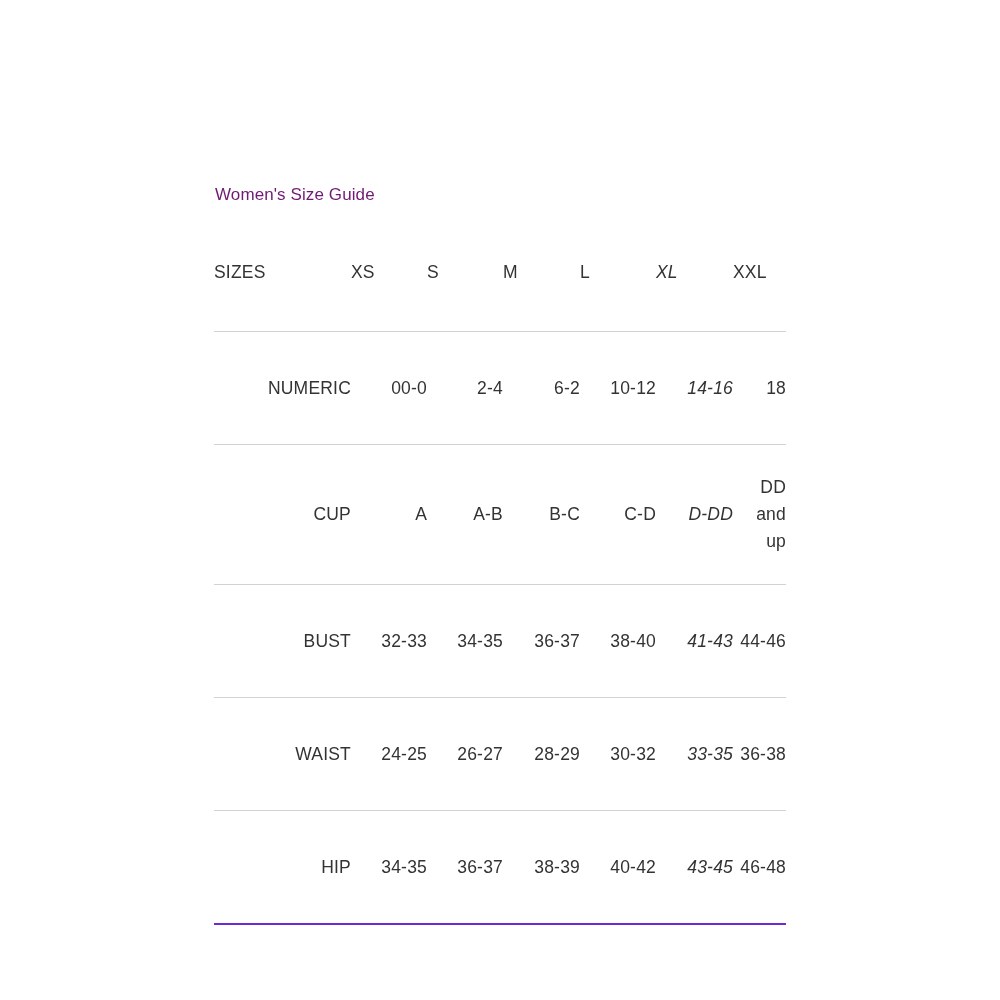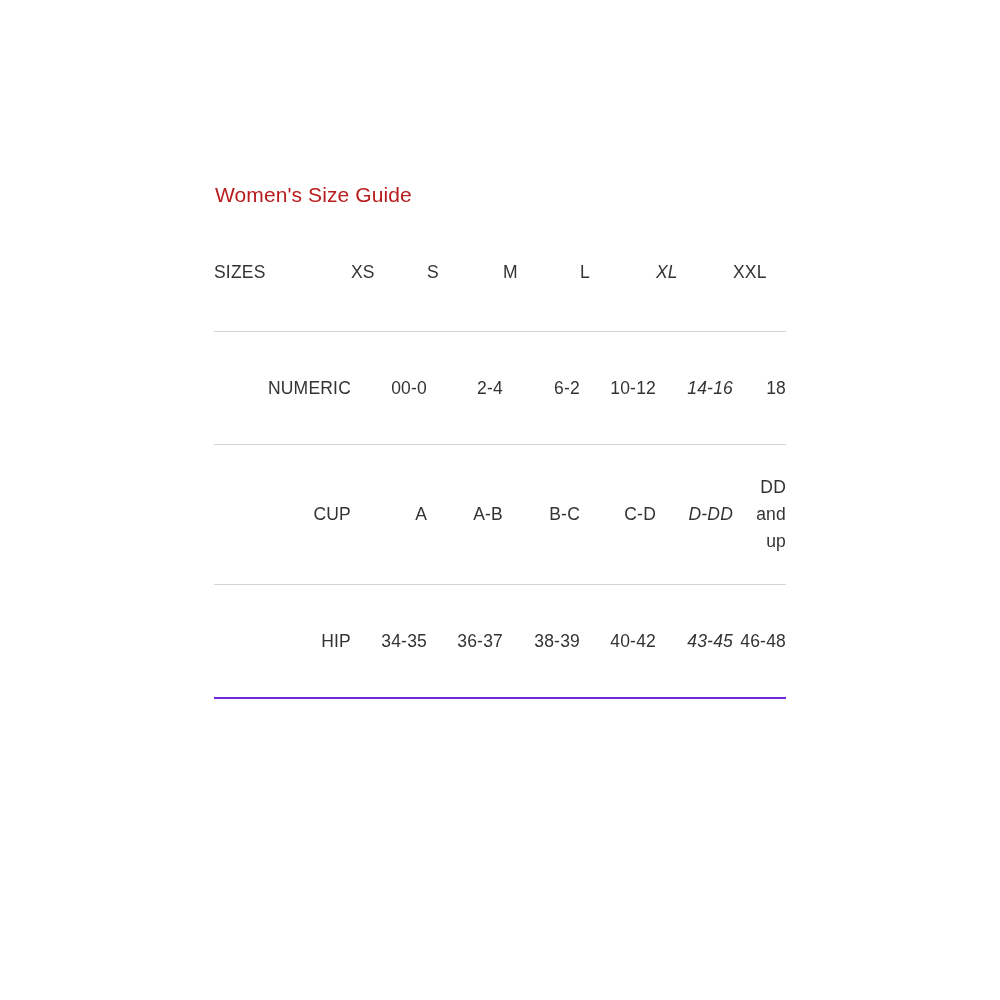--- a/index.html
+++ b/index.html
@@ -26,23 +26,23 @@
   }
 
   .guide {
     position: absolute;
     left: 214px;
     top: 183px;
     width: 572px;
   }
 
   .guide-title {
-    font-size: 21px;
+    font-size: 17px;
     line-height: 24px;
-    color: #b91c1c;
+    color: #701a75;
     font-weight: 400;
     letter-spacing: 0.1px;
     margin: 0 0 0 1px;
   }
 
   table.size-table {
     border-collapse: collapse;
     width: 572px;
     margin-top: 47px;
     table-layout: fixed;
@@ -167,21 +167,67 @@
             <span class="cell-text">C-D</span>
           </td>
           <td class="col-xl">
             <span class="cell-text">D-DD</span>
           </td>
           <td class="col-xxl">
             <span class="cell-text">DD and up</span>
           </td>
         </tr>
 
-
+        <tr class="data-row row-bust">
+          <td class="col-label">
+            <span class="cell-text">BUST</span>
+          </td>
+          <td class="col-xs">
+            <span class="cell-text">32-33</span>
+          </td>
+          <td class="col-s">
+            <span class="cell-text">34-35</span>
+          </td>
+          <td class="col-m">
+            <span class="cell-text">36-37</span>
+          </td>
+          <td class="col-l">
+            <span class="cell-text">38-40</span>
+          </td>
+          <td class="col-xl">
+            <span class="cell-text">41-43</span>
+          </td>
+          <td class="col-xxl">
+            <span class="cell-text">44-46</span>
+          </td>
+        </tr>
+
+        <tr class="data-row row-waist">
+          <td class="col-label">
+            <span class="cell-text">WAIST</span>
+          </td>
+          <td class="col-xs">
+            <span class="cell-text">24-25</span>
+          </td>
+          <td class="col-s">
+            <span class="cell-text">26-27</span>
+          </td>
+          <td class="col-m">
+            <span class="cell-text">28-29</span>
+          </td>
+          <td class="col-l">
+            <span class="cell-text">30-32</span>
+          </td>
+          <td class="col-xl">
+            <span class="cell-text">33-35</span>
+          </td>
+          <td class="col-xxl">
+            <span class="cell-text">36-38</span>
+          </td>
+        </tr>
 
         <tr class="data-row row-hip">
           <td class="col-label">
             <span class="cell-text">HIP</span>
           </td>
           <td class="col-xs">
             <span class="cell-text">34-35</span>
           </td>
           <td class="col-s">
             <span class="cell-text">36-37</span>

